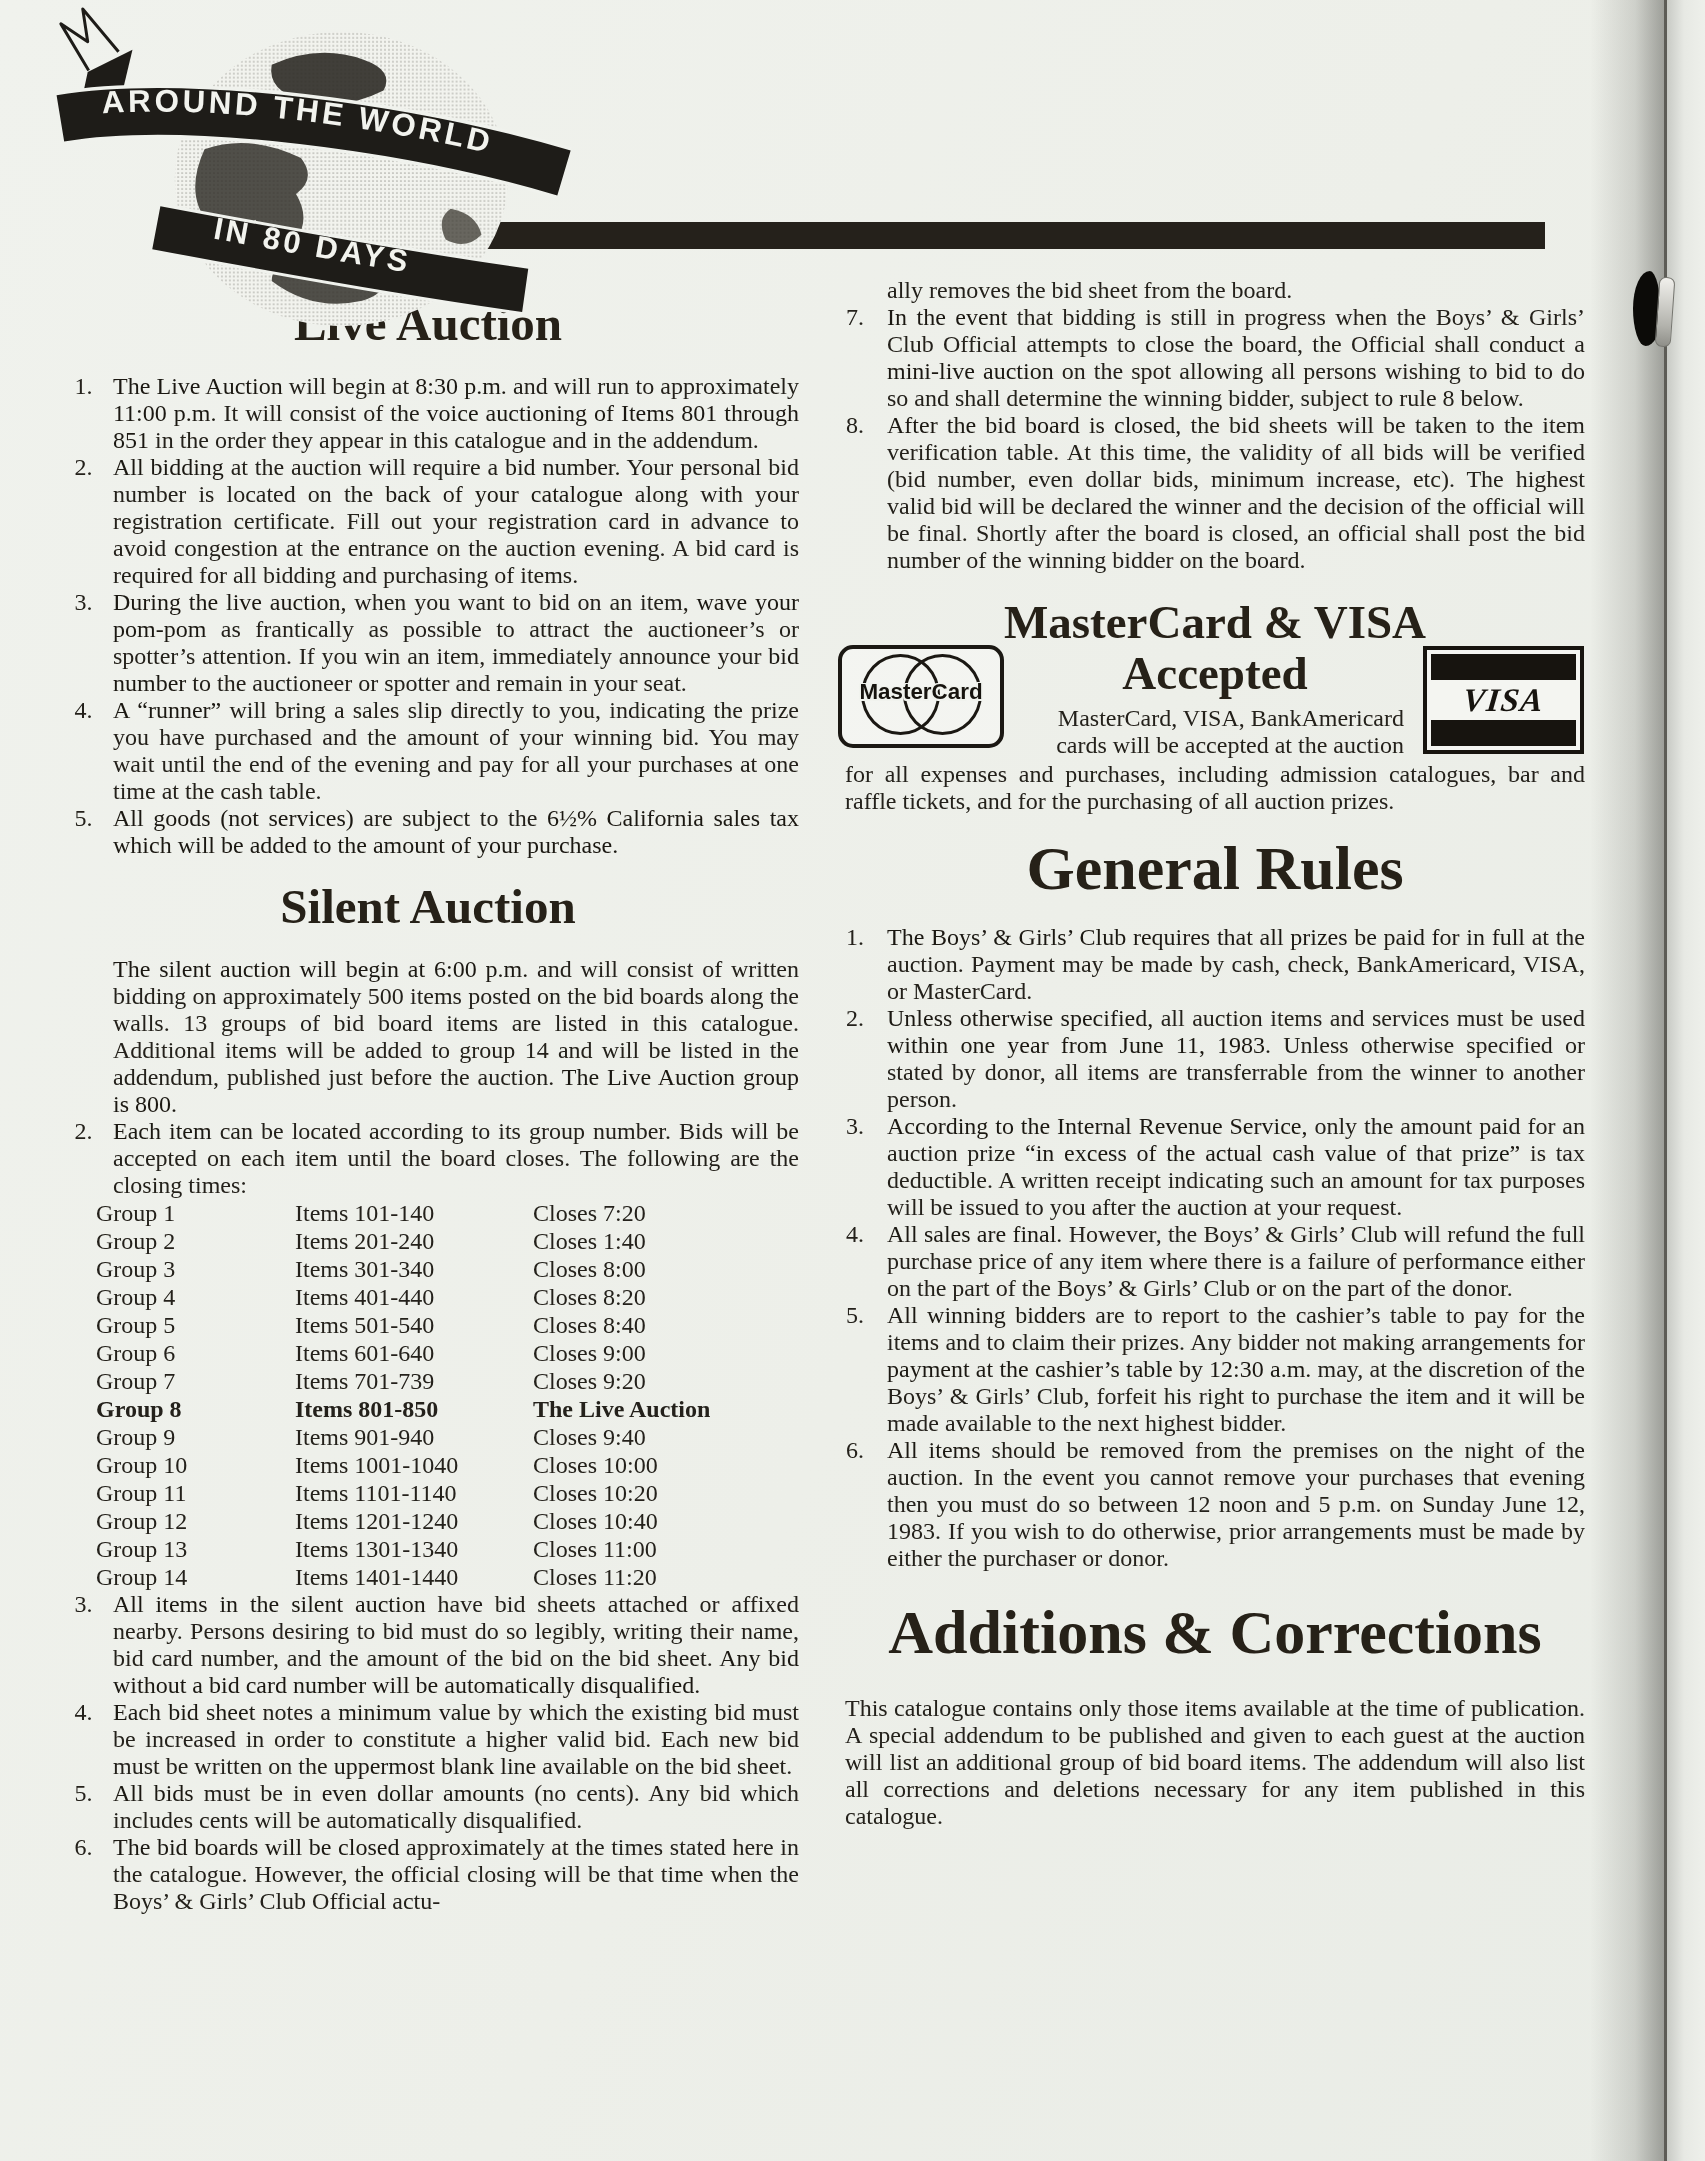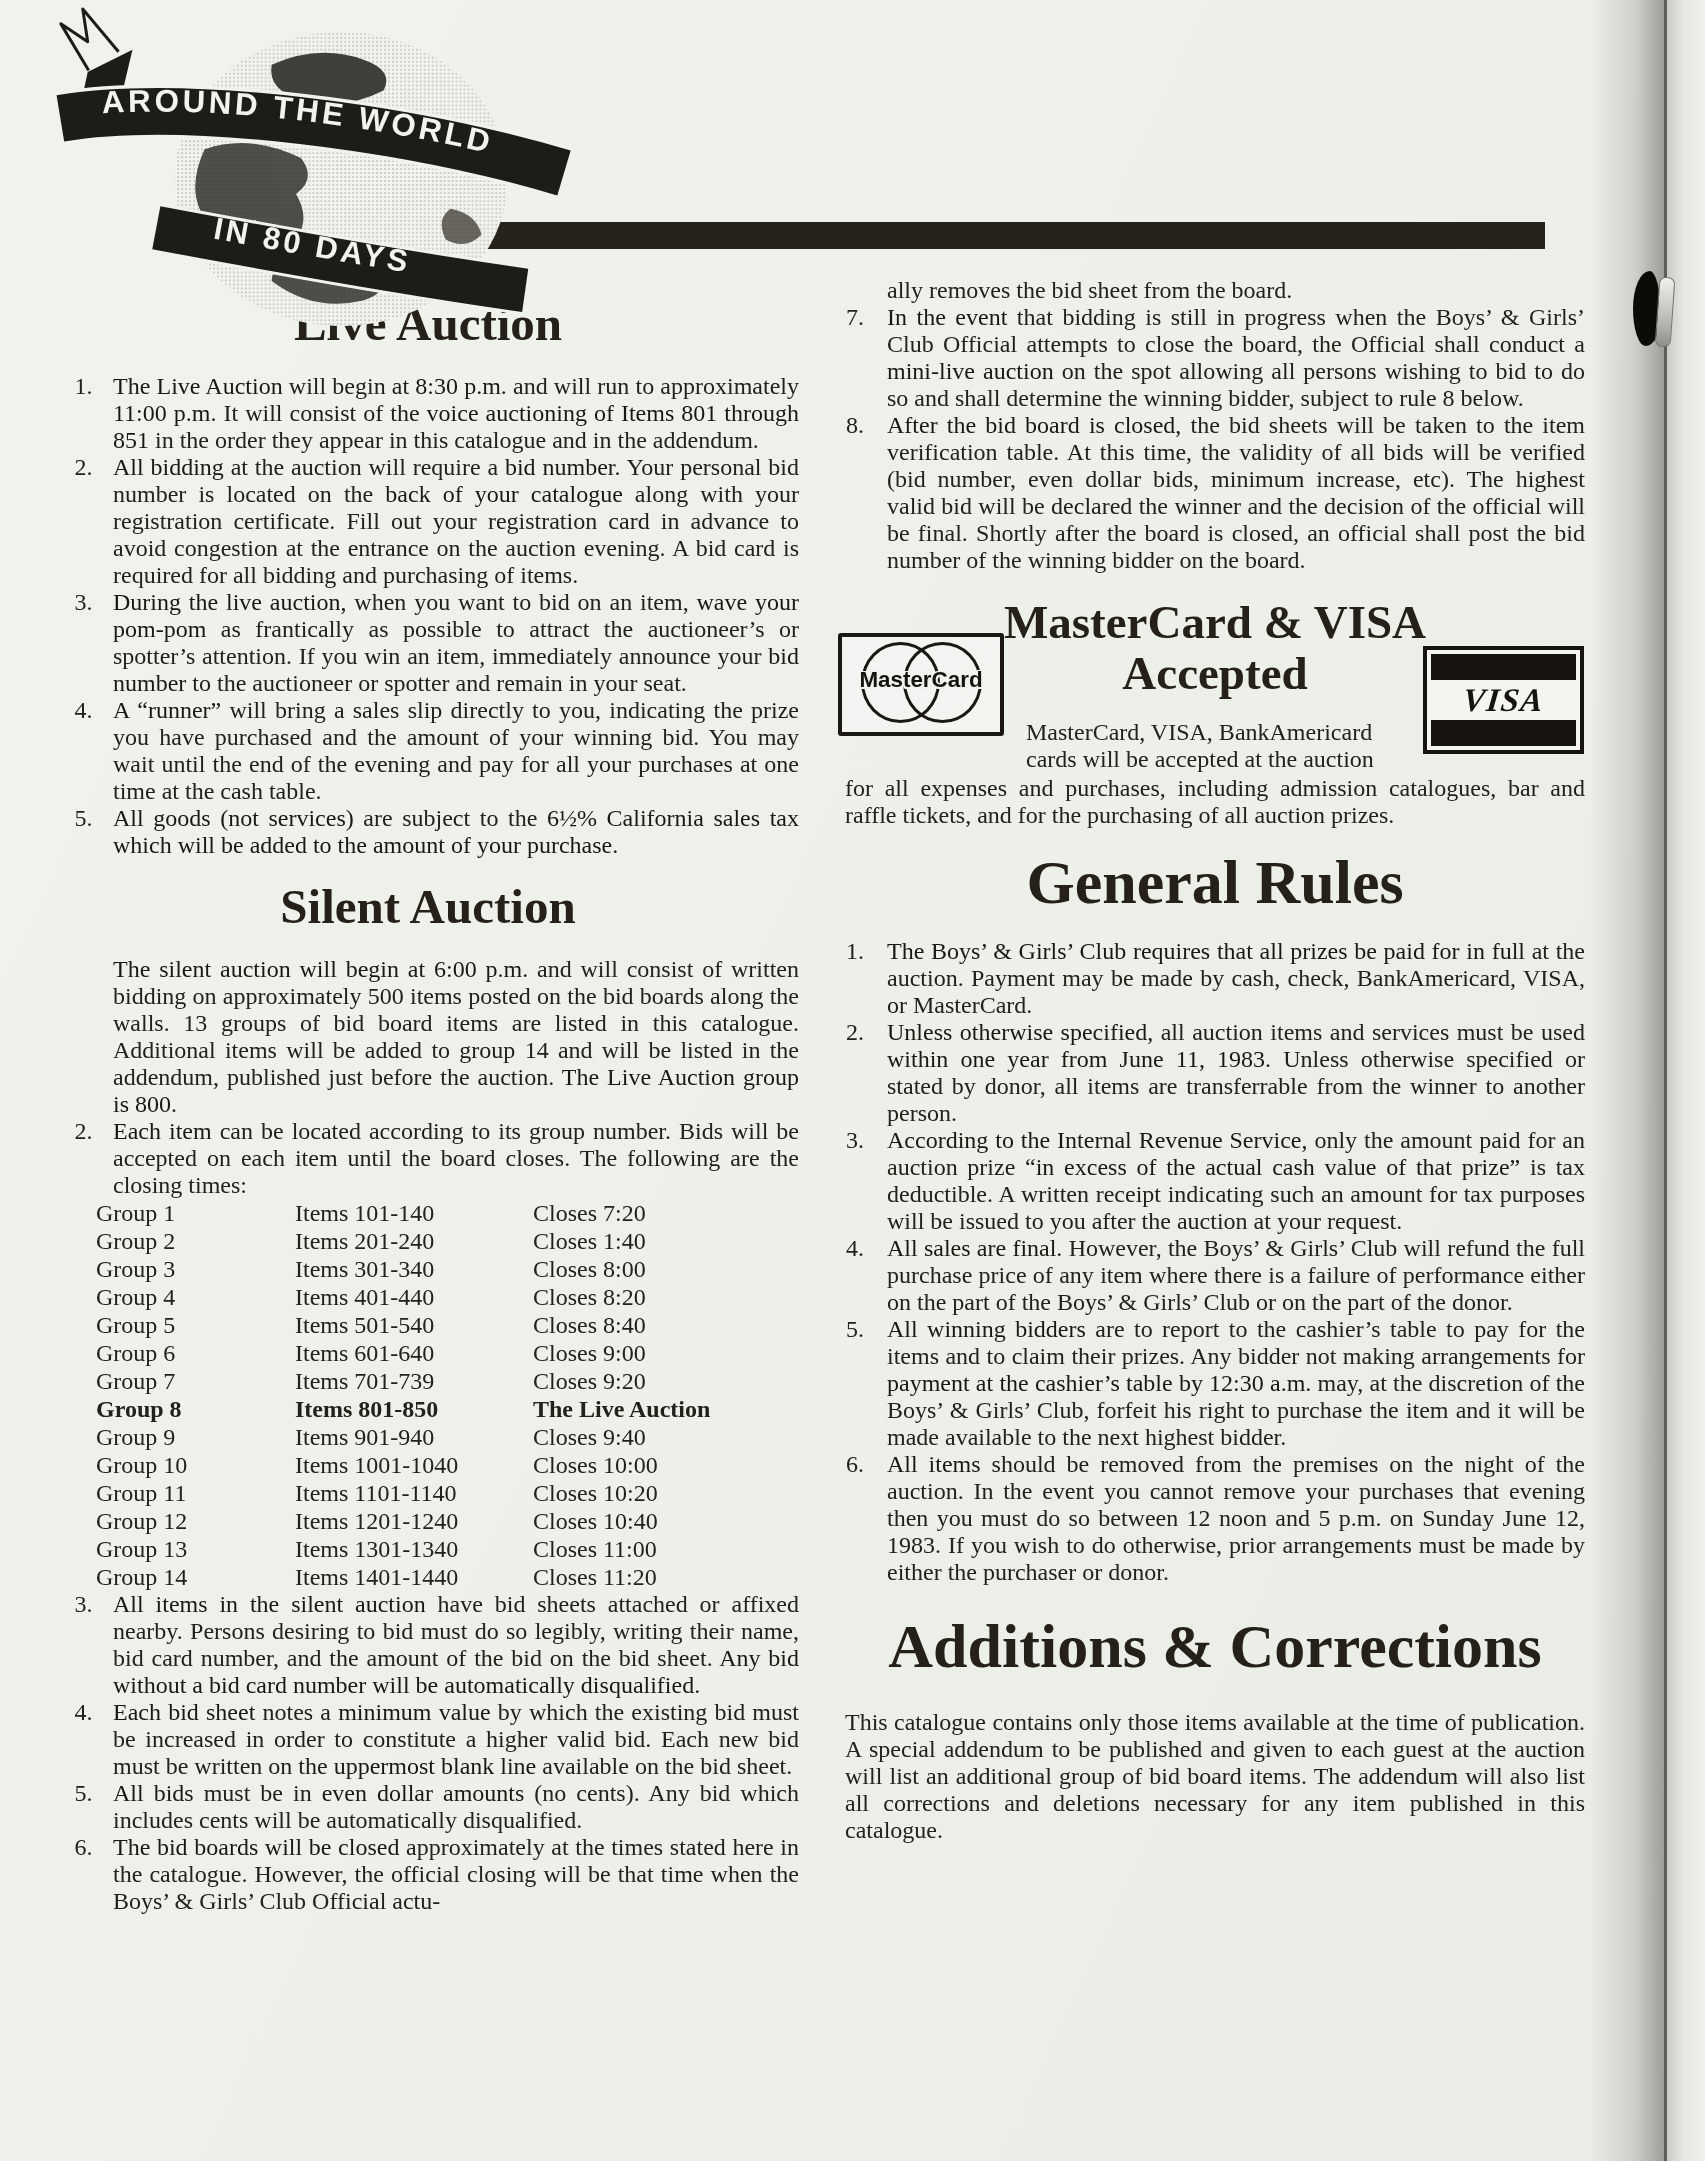--- a/index.html
+++ b/index.html
@@ -28,24 +28,24 @@
   .col-r .li .num{left:1px;}
   b{font-weight:normal;color:#1b1812;}
   .indent{margin:0 0 0 56px;}
   .ttable{margin-left:39px;line-height:28px;}
   .trow{display:grid;grid-template-columns:199px 238px 1fr;}
   .trow.bold{font-weight:bold;}
   .cont{padding-left:42px;margin:0;}
   
   .cards{position:relative;margin-top:23px;}
   .cards h3{font-size:47px;line-height:51px;font-weight:bold;text-align:center;margin:0;color:#262118;}
-  .cards-mid{width:378px;margin:20px auto 0;text-align:left;}
+  .cards-mid{width:378px;margin:6px auto 0;text-align:right;}
   .cards-rest{margin-top:2px;text-align:justify;}
-  .mc{position:absolute;left:-7px;top:36px;width:158px;height:95px;border:4px solid #1b1813;
-      border-radius:3px;background:rgba(255,255,255,.35);}
+  .mc{position:absolute;left:-7px;top:48px;width:158px;height:95px;border:4px solid #1b1813;
+      border-radius:15px;background:rgba(255,255,255,.35);}
   .mc-c{position:absolute;width:73px;height:75px;border:3px solid #1b1813;border-radius:50%;top:5px;}
   .mc-c.c1{left:19px;} .mc-c.c2{left:61px;}
   .mc-t{position:absolute;left:0;right:0;top:29px;text-align:center;
         font-family:"Liberation Sans",sans-serif;font-weight:bold;font-size:22.4px;color:#16130e;
         text-shadow:1.5px 0 0 #f0f2ed,-1.5px 0 0 #f0f2ed,0 1.5px 0 #f0f2ed,0 -1.5px 0 #f0f2ed,
                     1.5px 1.5px 0 #f0f2ed,-1.5px -1.5px 0 #f0f2ed,1.5px -1.5px 0 #f0f2ed,-1.5px 1.5px 0 #f0f2ed;}
   .visa{position:absolute;right:1px;top:49px;width:145px;height:92px;border:4px solid #17140f;
         background:#f4f5f1;padding:4px;display:flex;flex-direction:column;justify-content:space-between;}
   .vband{height:26px;background:#17140f;}
   .vmid{height:33px;display:flex;align-items:center;justify-content:center;}

